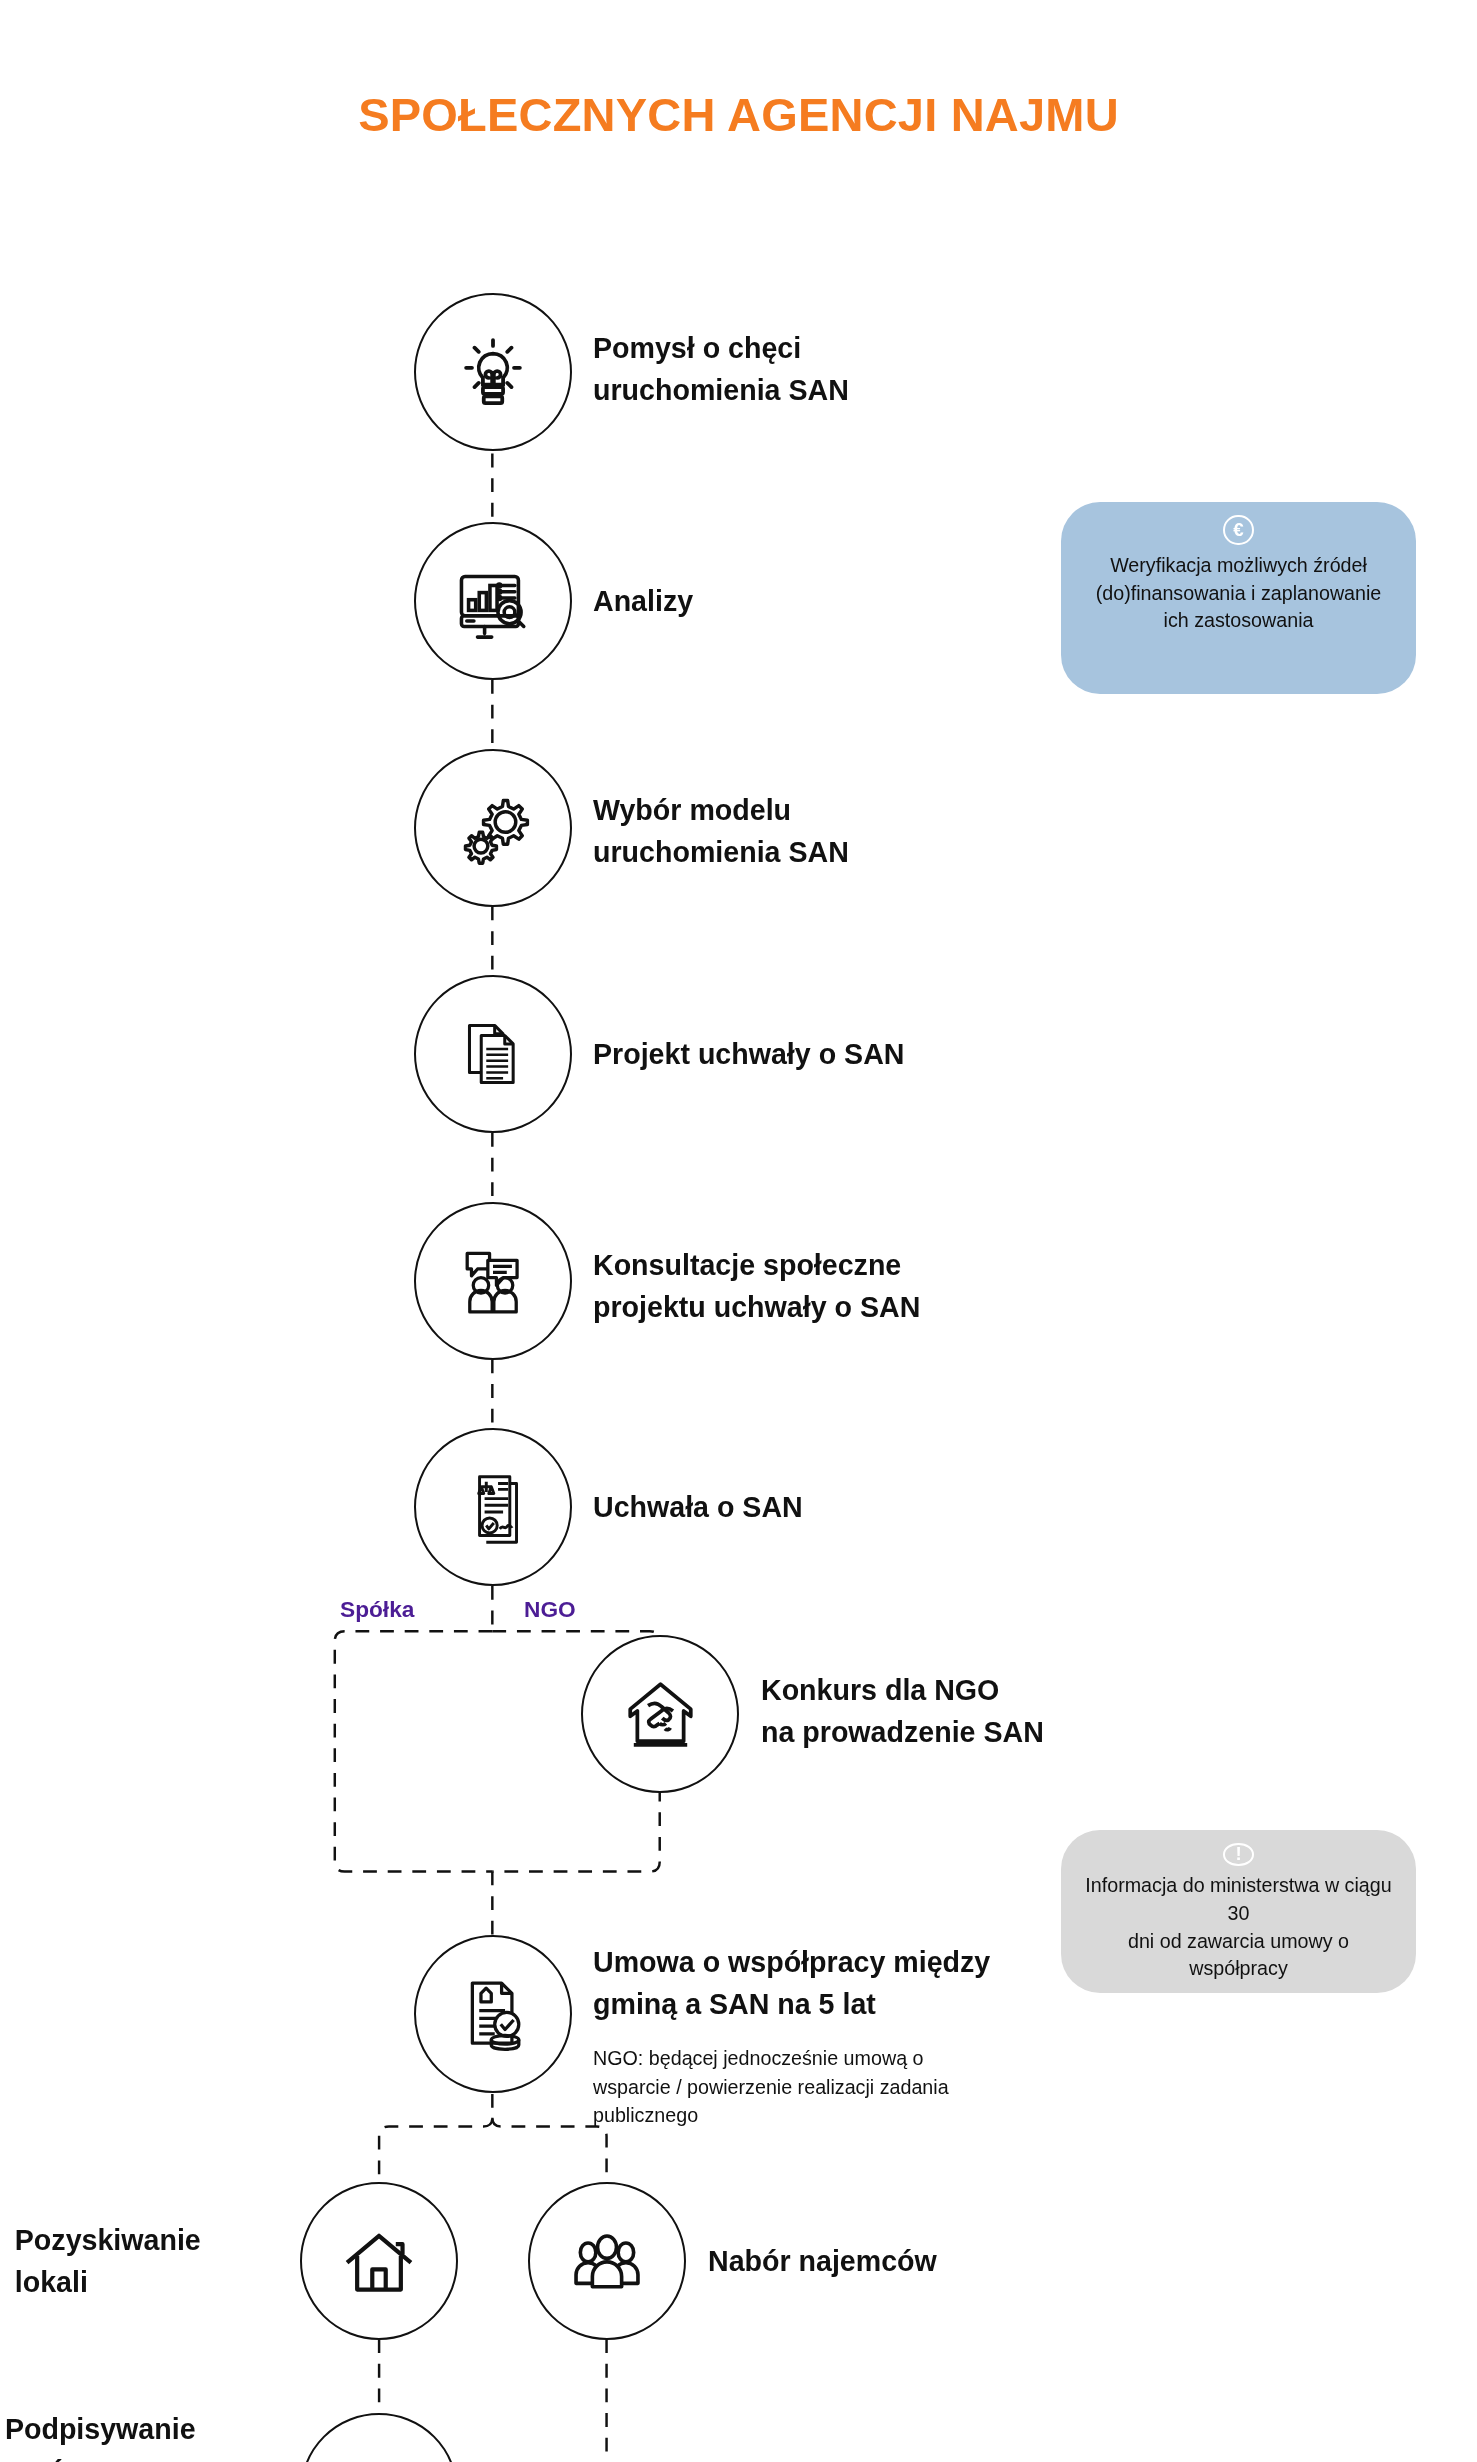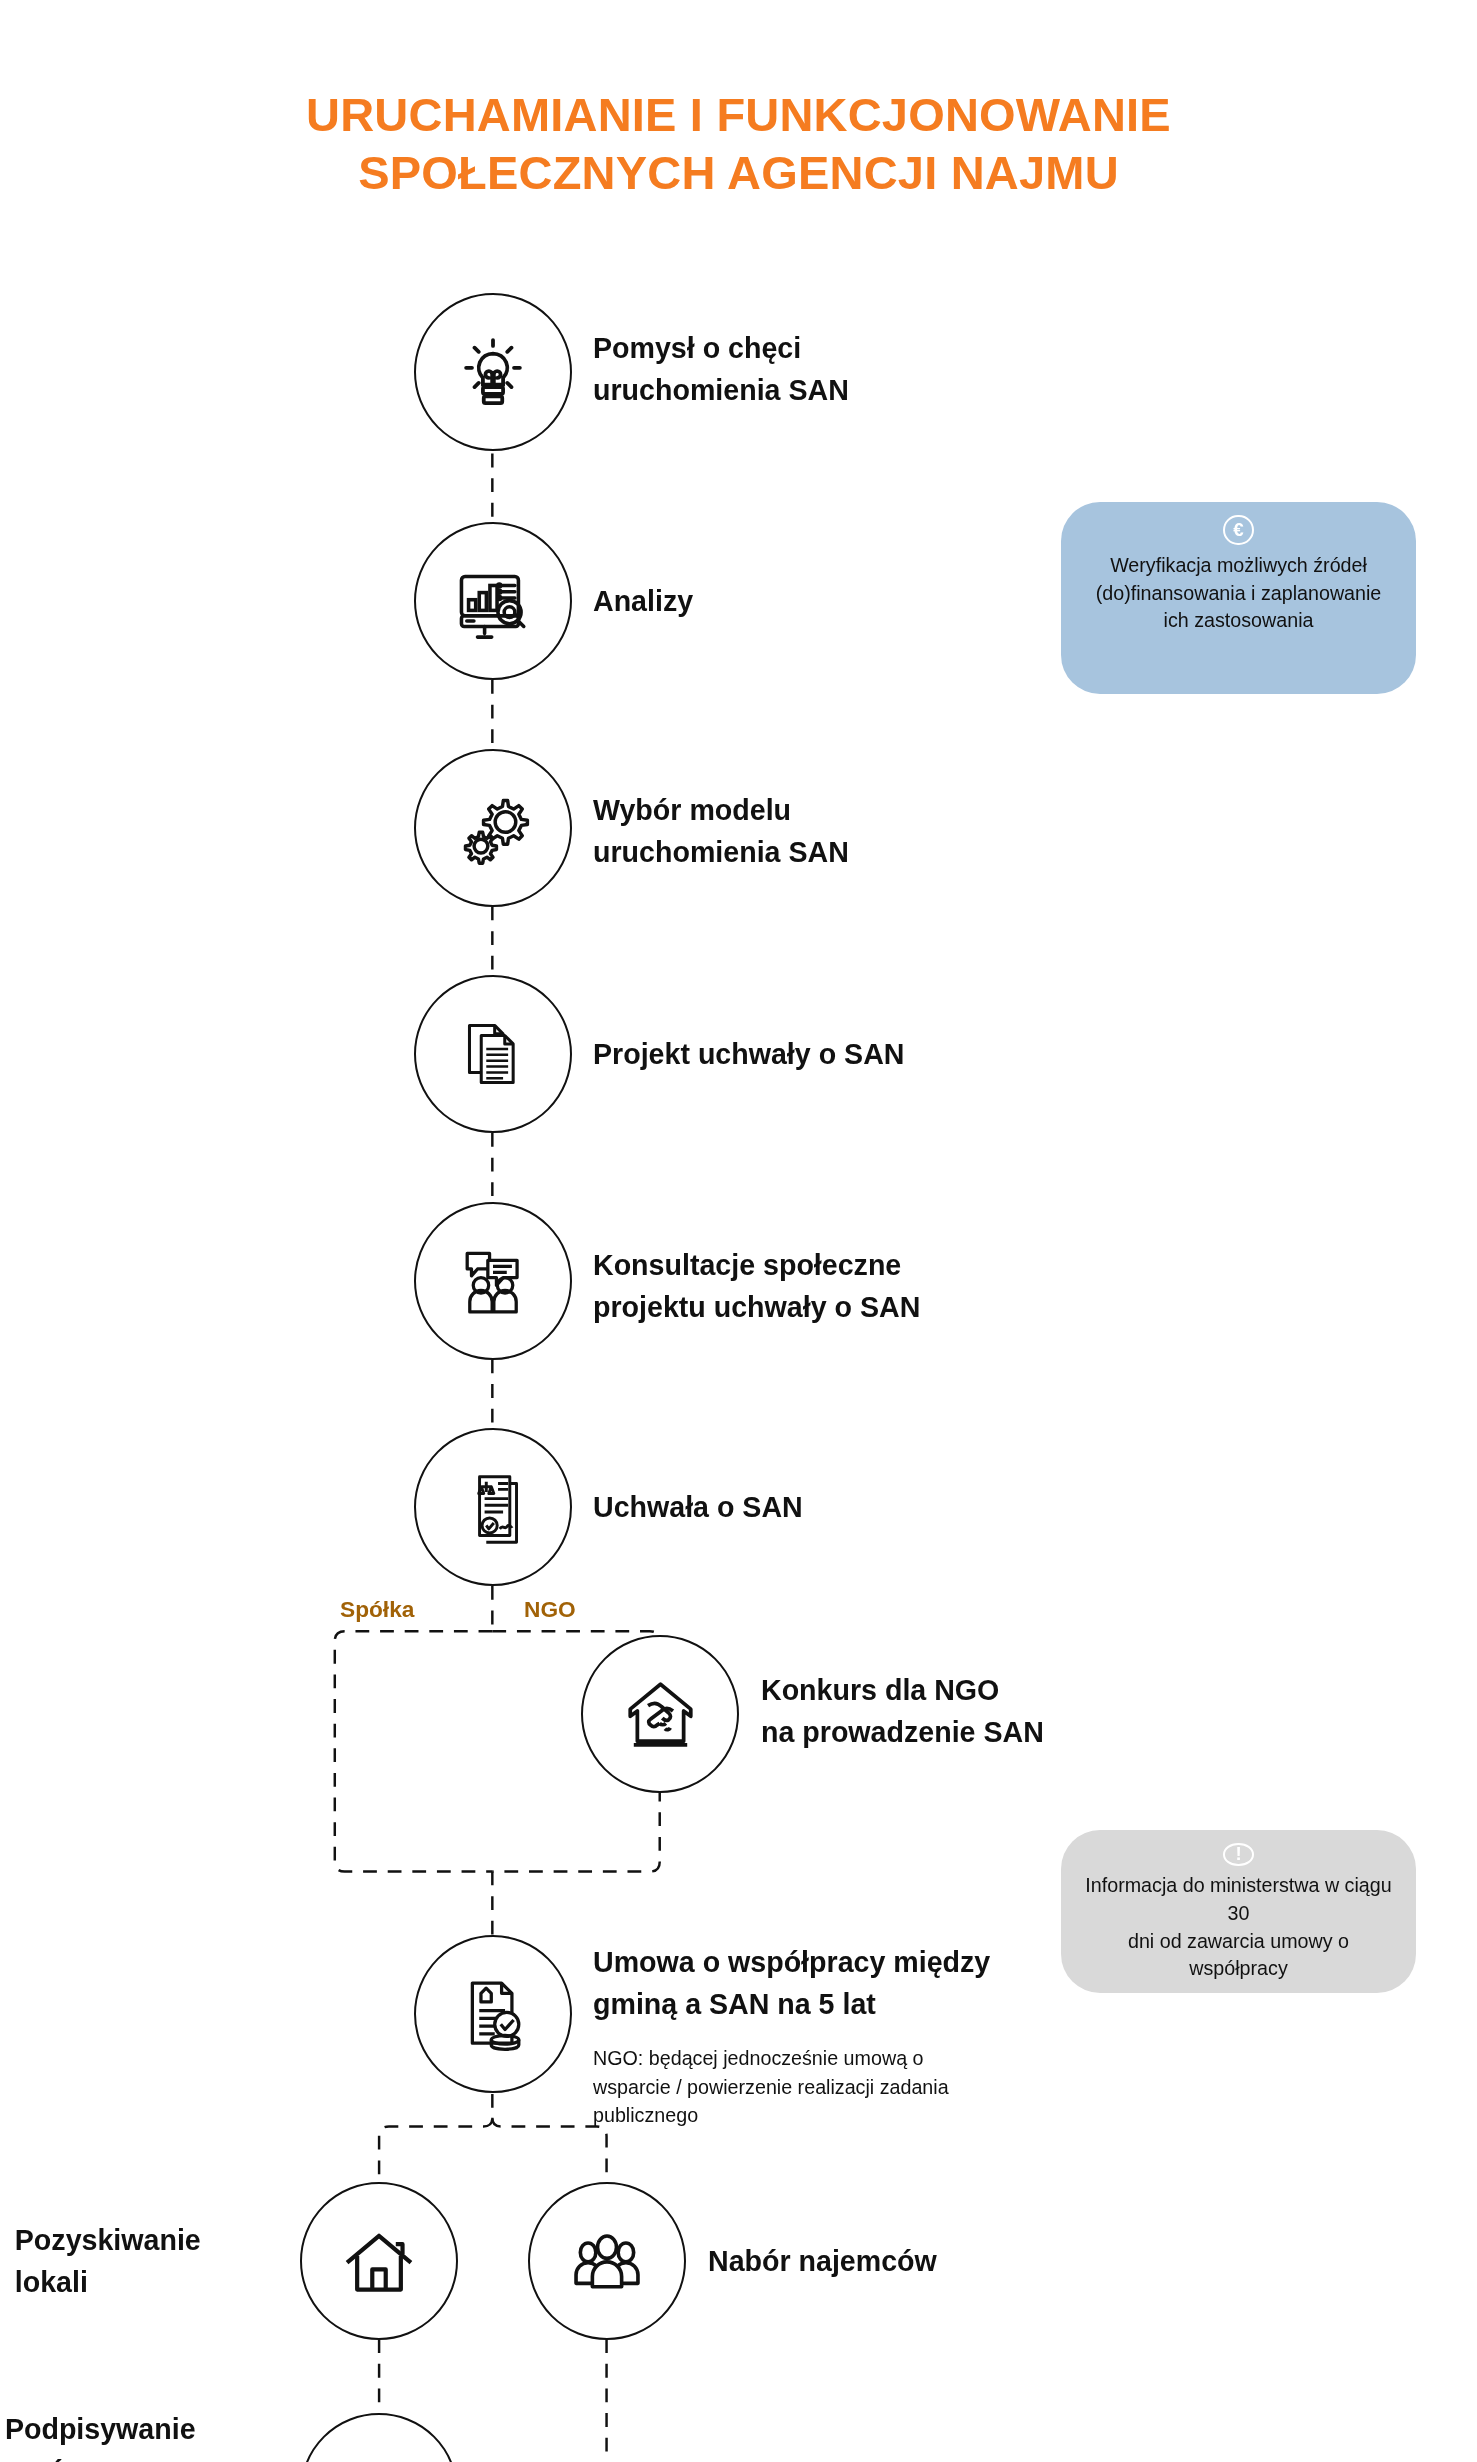--- a/index.html
+++ b/index.html
@@ -51,21 +51,21 @@
     position:absolute;
     color:#111111;
     font-weight:normal;
     font-size:19.7px;
     line-height:28.6px;
   }
 
   
   .tag{
     position:absolute;
-    color:#a16207;
+    color:#4c1d95;
     font-weight:bold;
     font-size:22.7px;
     line-height:22.7px;
   }
 
   
   .card{
     position:absolute;
     border-radius:39px;
     box-sizing:border-box;
@@ -87,21 +87,20 @@
     margin-bottom:6.9px;box-sizing:border-box;
   }
   .card .ctext{display:block;width:100%;}
 </style>
 </head>
 <body>
 
 <div class="stage">
 
   <div id="title">
-    <span class="ln">URUCHAMIANIE I FUNKCJONOWANIE</span>
     <span class="ln">SPOŁECZNYCH AGENCJI NAJMU</span>
   </div>
 
   <svg id="wires" viewBox="0 0 3000 8000">
     <g fill="none" stroke="#111111" stroke-width="5" stroke-dasharray="28 22">
 
       <line x1="1000" y1="920" x2="1000" y2="1060"></line>
       <line x1="1000" y1="1380" x2="1000" y2="1520"></line>
       <line x1="1000" y1="1840" x2="1000" y2="1980"></line>
       <line x1="1000" y1="2300" x2="1000" y2="2440"></line>

